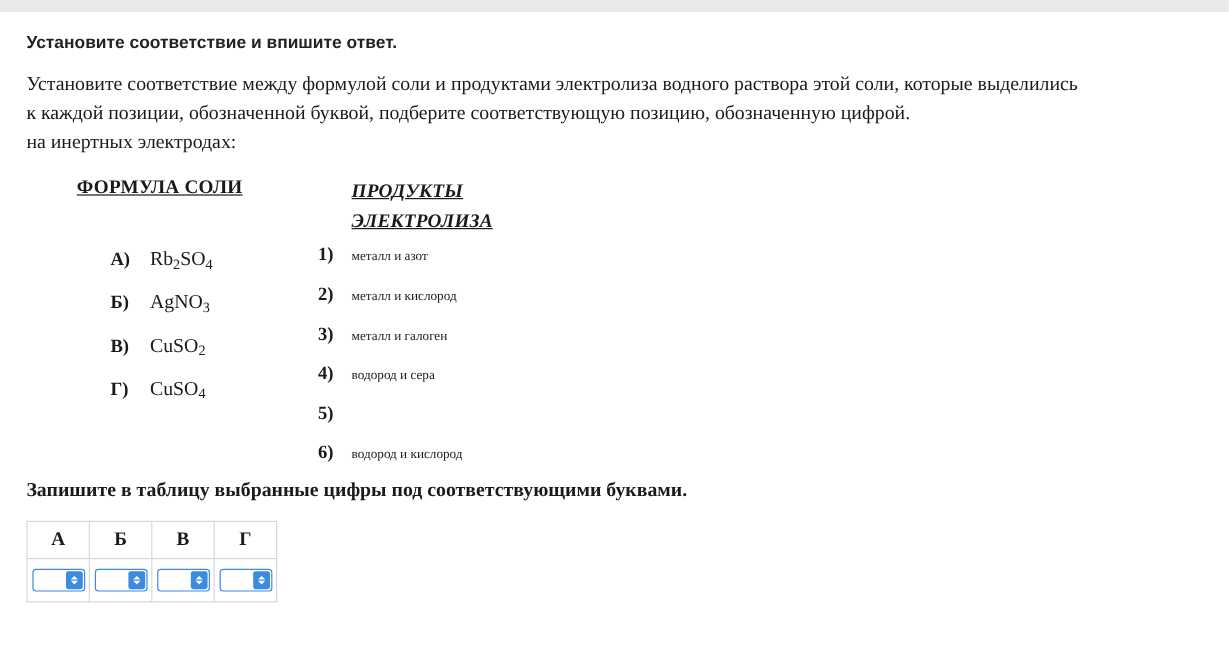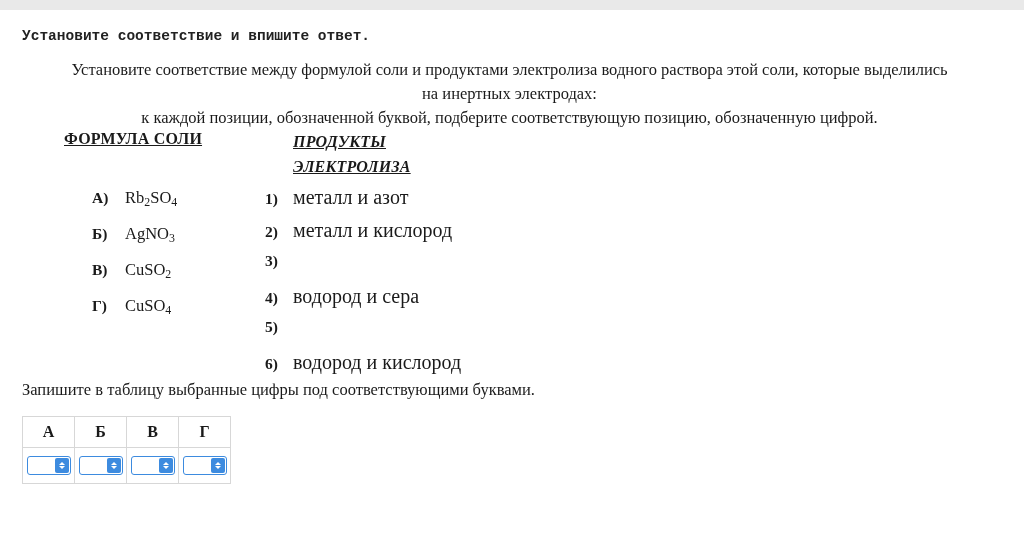--- a/index.html
+++ b/index.html
@@ -23,39 +23,39 @@
     height: 10px;
     background: #e9e9e9;
   }
   .page {
     position: absolute;
     top: 10px;
     left: 0;
     width: 1024px;
   }
   .task-title {
-    font-family: Liberation Mono, monospace;
+    font-family: Liberation Sans, sans-serif;
     font-weight: bold;
     font-size: 14.5px;
     color: #222222;
     margin: 18px 0 0 22px;
   }
   .intro {
     margin: 14px 0 0 22px;
     width: 975px;
     font-size: 16.5px;
     line-height: 1.45;
     color: #1a1a1a;
   }
   .intro .line {
     display: block;
-    text-align: center;
   }
   .columns {
     position: relative;
+    margin-top: 18px;
     height: 250px;
   }
   .col-head {
     position: absolute;
     font-weight: bold;
     font-size: 16px;
     text-decoration: underline;
     letter-spacing: 0.2px;
   }
   .col-head.left {
@@ -98,30 +98,31 @@
     display: flex;
     align-items: baseline;
     height: 33px;
   }
   .right-list .num {
     font-weight: bold;
     font-size: 15.5px;
     width: 28px;
   }
   .right-list .txt {
-    font-size: 20px;
+    font-size: 11px;
   }
   sub {
     font-size: 0.72em;
     vertical-align: -0.25em;
   }
   .note {
     margin: 0 0 0 22px;
     font-size: 16.5px;
     color: #1a1a1a;
+    font-weight: bold;
   }
   .answer-table {
     margin: 16px 0 0 22px;
     border: 1px solid #d7d7d7;
     border-collapse: collapse;
     background: #ffffff;
   }
   .answer-table td {
     border: 1px solid #d7d7d7;
     width: 51px;
@@ -181,22 +182,22 @@
 <body>
 
 <div class="top-strip"></div>
 
 <div class="page">
 
   <div class="task-title">Установите соответствие и впишите ответ.</div>
 
   <div class="intro">
     <span class="line">Установите соответствие между формулой соли и продуктами электролиза водного раствора этой соли, которые выделились</span>
+    <span class="line">к каждой позиции, обозначенной буквой, подберите соответствующую позицию, обозначенную цифрой.</span>
     <span class="line">на инертных электродах:</span>
-    <span class="line">к каждой позиции, обозначенной буквой, подберите соответствующую позицию, обозначенную цифрой.</span>
   </div>
 
   <div class="columns">
 
     <div class="col-head left">ФОРМУЛА СОЛИ</div>
 
     <div class="col-head right">
       <span>ПРОДУКТЫ</span><br>
       <span>ЭЛЕКТРОЛИЗА</span>
     </div>
@@ -224,20 +225,21 @@
       <div class="row">
         <span class="num">1)</span>
         <span class="txt">металл и азот</span>
       </div>
       <div class="row">
         <span class="num">2)</span>
         <span class="txt">металл и кислород</span>
       </div>
       <div class="row">
         <span class="num">3)</span>
+        <span class="txt">металл и галоген</span>
       </div>
       <div class="row">
         <span class="num">4)</span>
         <span class="txt">водород и сера</span>
       </div>
       <div class="row">
         <span class="num">5)</span>
       </div>
       <div class="row">
         <span class="num">6)</span>

